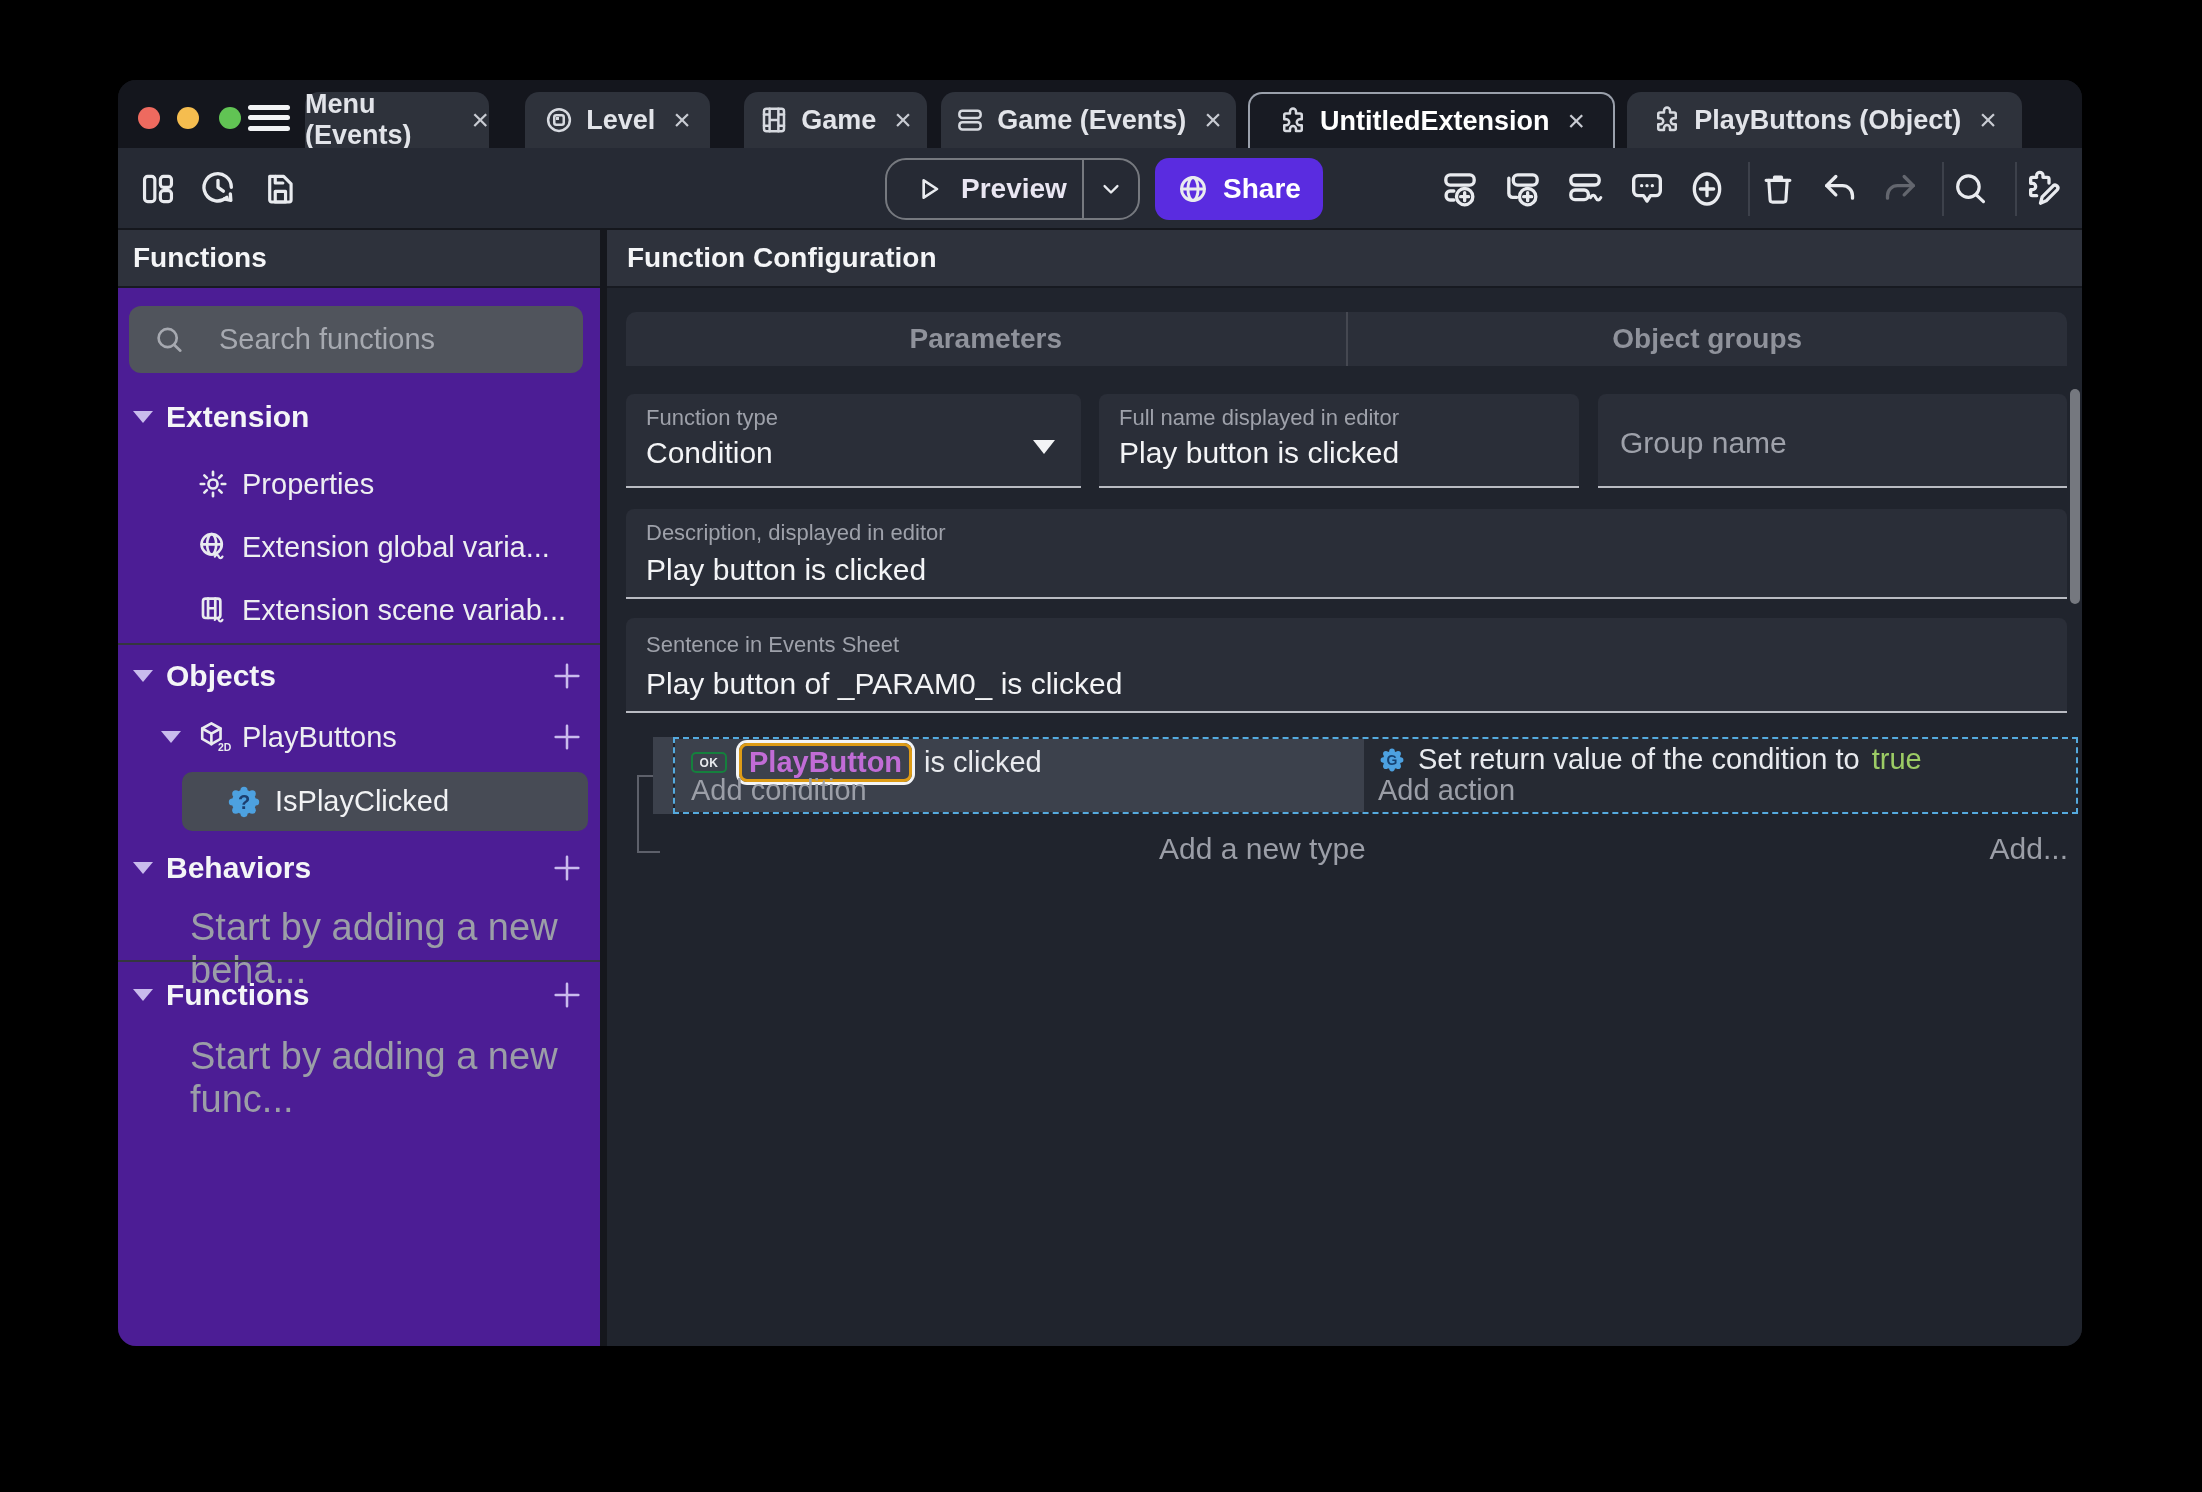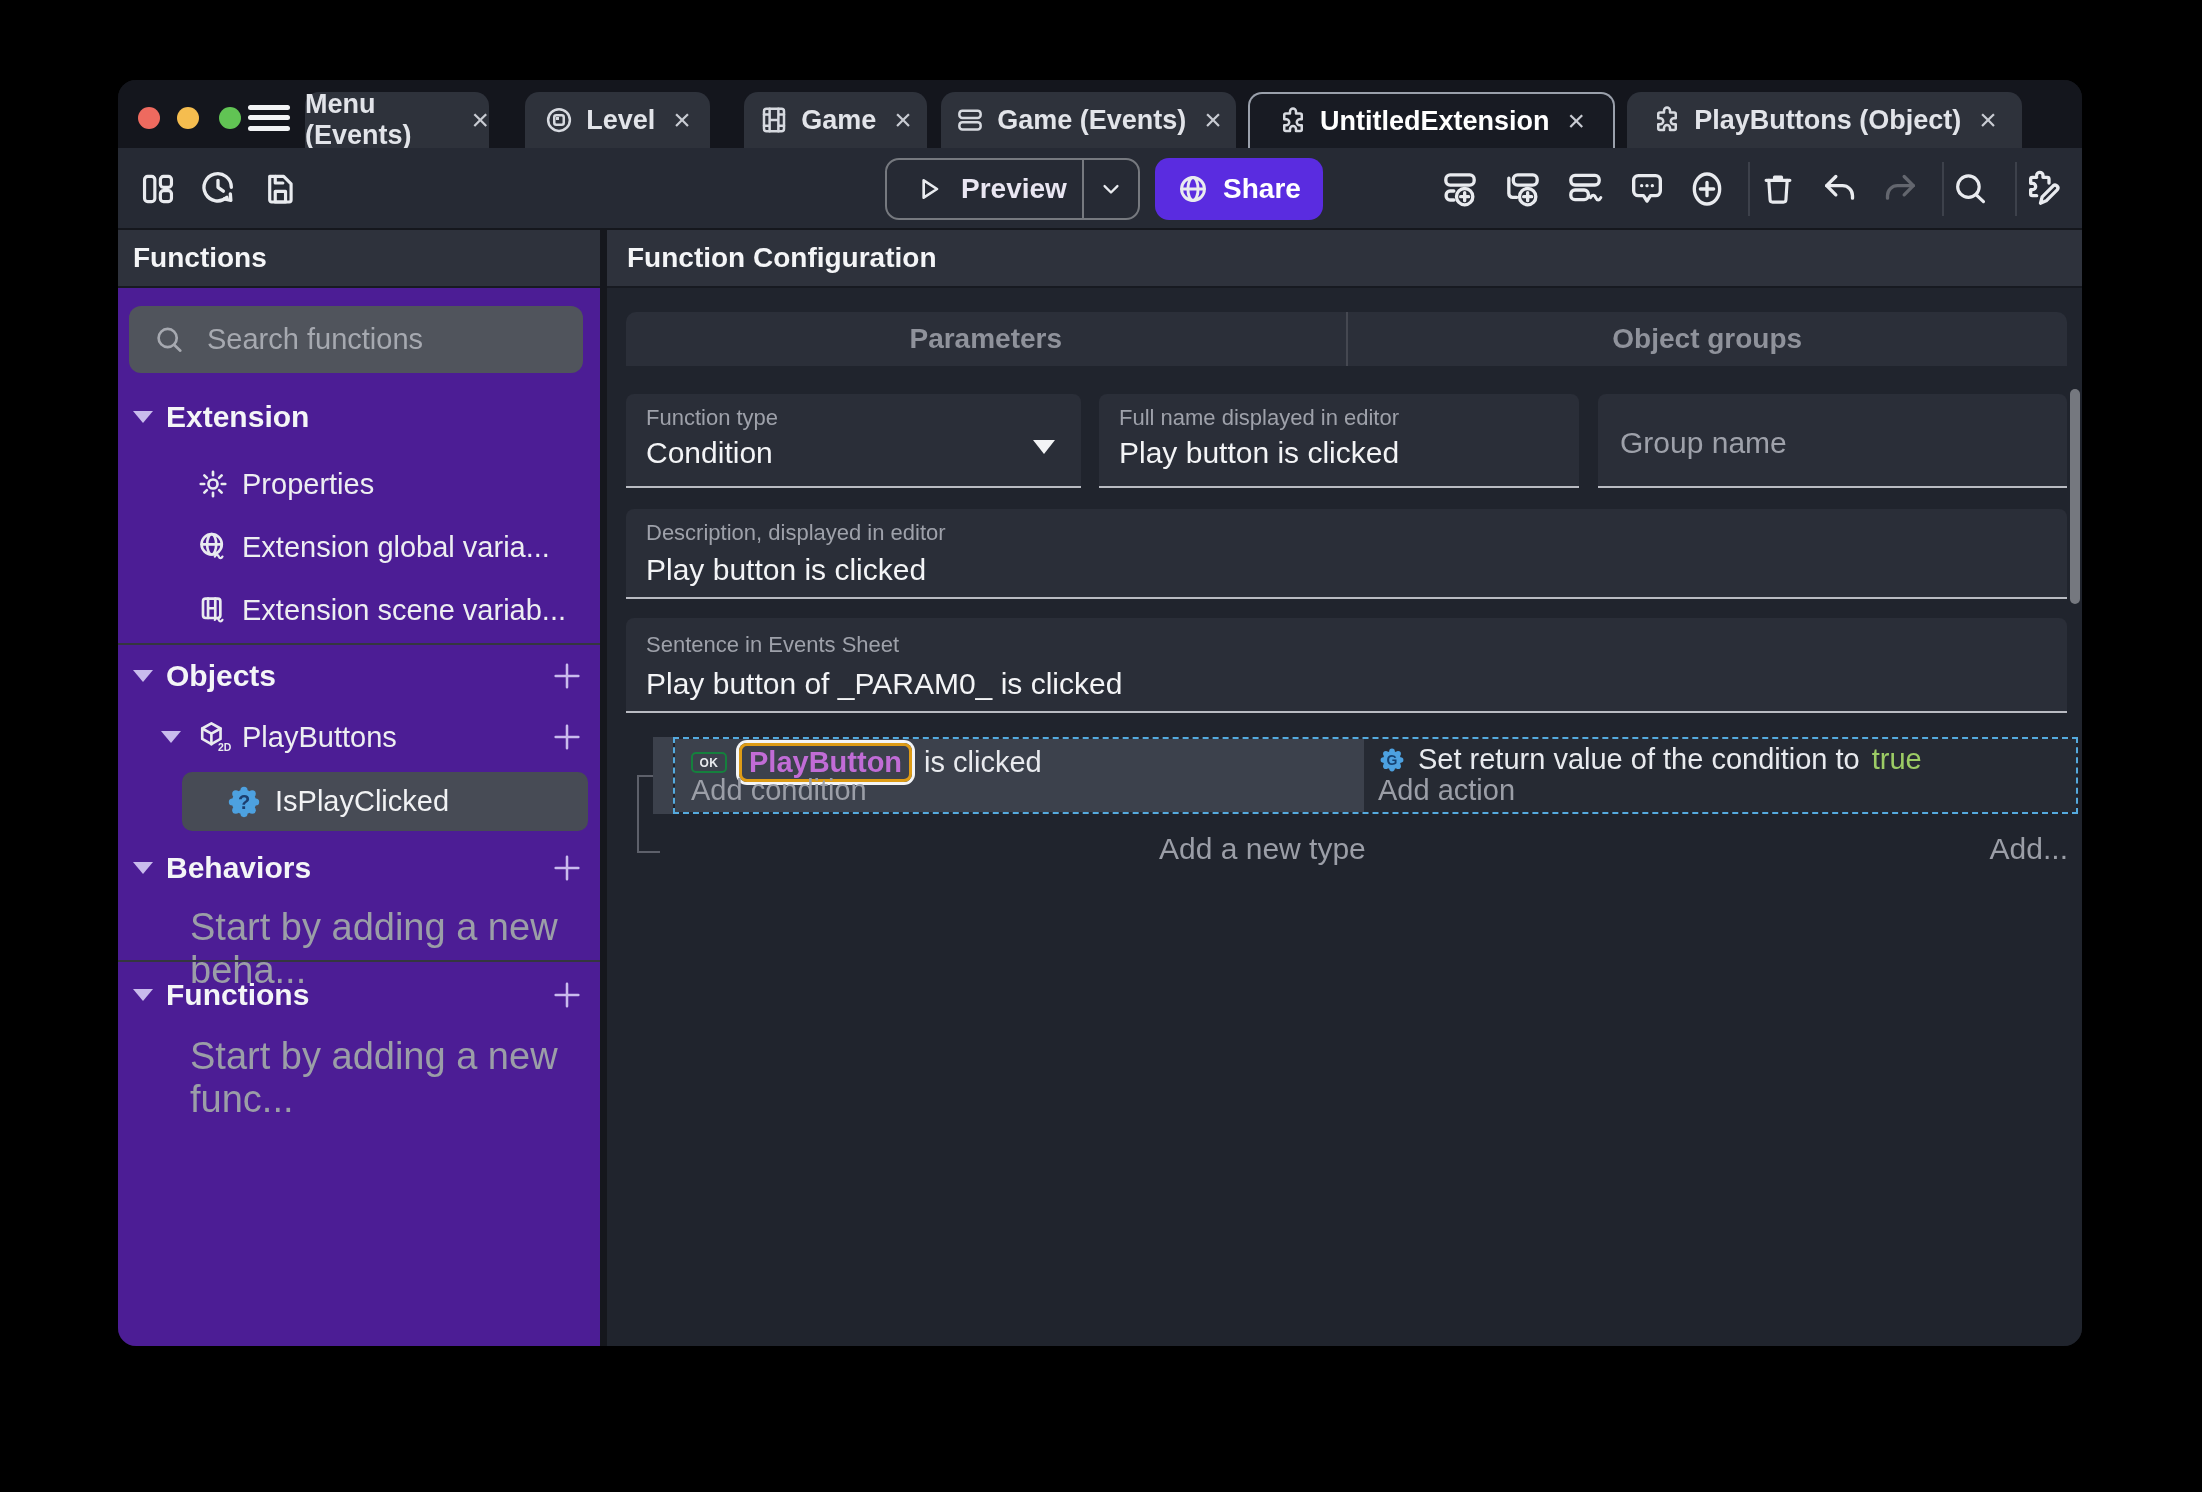--- a/index.html
+++ b/index.html
@@ -35,21 +35,21 @@
     color:#ffffff; font-weight:700;
   }
   .tab .icon { color:#d7dae0; }
 
   
   .toolbar { position:absolute; top:68px; left:0; right:0; height:82px; background:#262a34; border-bottom:2px solid #15171d; }
   .tbicon { position:absolute; top:19px; width:44px; height:44px; display:flex; align-items:center; justify-content:center; }
   .tbdivider { position:absolute; top:14px; width:2px; height:54px; background:#3d414b; }
   .preview-btn {
     position:absolute; left:767px; top:10px; width:255px; height:62px;
-    border:2px solid #76797f; border-radius:14px; display:flex; align-items:center; color:#e9e6f2;
+    border:2px solid #76797f; border-radius:21px; display:flex; align-items:center; color:#e9e6f2;
   }
   .preview-btn .playzone { display:flex; align-items:center; gap:16px; padding-left:26px; width:195px; }
   .preview-btn .label { font-size:28px; font-weight:700; }
   .preview-btn .sep { width:2px; height:58px; background:#76797f; }
   .preview-btn .chev { flex:1; display:flex; align-items:center; justify-content:center; }
   .share-btn {
     position:absolute; left:1037px; top:10px; width:168px; height:62px;
     background:#5a2ce0; border-radius:14px; color:#fff; display:flex; align-items:center; justify-content:center; gap:14px;
     font-size:28px; font-weight:700;
   }
@@ -58,21 +58,21 @@
   
   .band { height:58px; background:#2e323c; border-bottom:2px solid #171a21; display:flex; align-items:center; color:#f4f5f7; font-size:28px; font-weight:600; }
   .sidebar { position:absolute; top:150px; left:0; width:482px; bottom:0; background:#4c1d95; }
   .sidebar .band { padding-left:15px; }
   .main { position:absolute; top:150px; left:489px; right:0; bottom:0; background:#20242d; }
   .main .band { padding-left:20px; }
 
   
   .search {
     position:absolute; left:11px; top:76px; width:454px; height:67px; border-radius:12px;
-    background:#50545c; display:flex; align-items:center; gap:22px; padding-left:24px;
+    background:#50545c; display:flex; align-items:center; gap:34px; padding-left:24px;
     color:#a6a9b0; font-size:29px;
   }
   .treerow { position:absolute; left:0; right:0; height:44px; display:flex; align-items:center; }
   .chevron { width:0; height:0; border-left:10px solid transparent; border-right:10px solid transparent; border-top:12px solid #c9bbed; }
   .sec-title { position:absolute; left:48px; font-size:30px; font-weight:700; color:#f4f5f7; }
   .plusbtn { position:absolute; right:16px; width:34px; height:34px; color:#c9bbed; }
   .itemicon { position:absolute; left:79px; }
   .itemtext { position:absolute; left:124px; font-size:29px; color:#edeef1; }
   .mutetext { position:absolute; font-size:38px; color:#9b9ea7; }
   .hdivider { position:absolute; left:0; right:0; height:2px; background:#34373f; }

